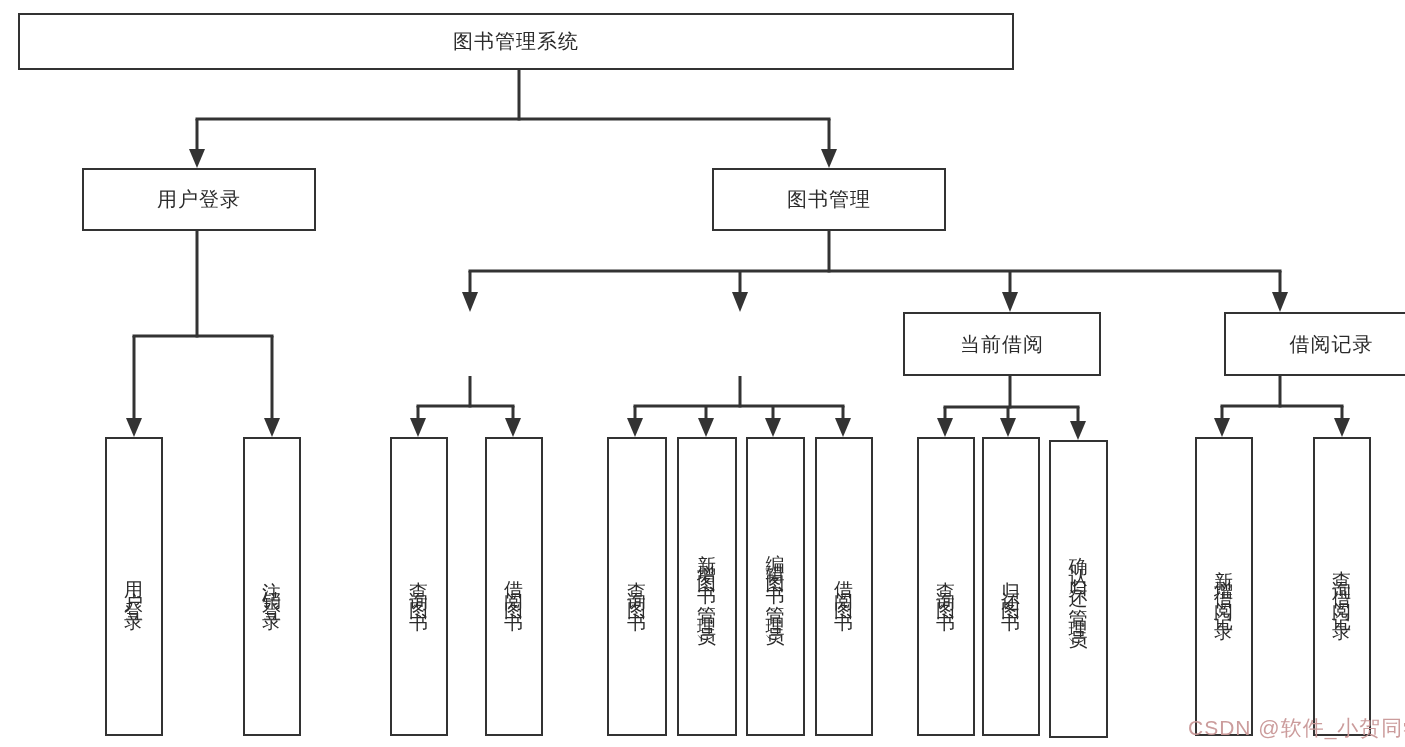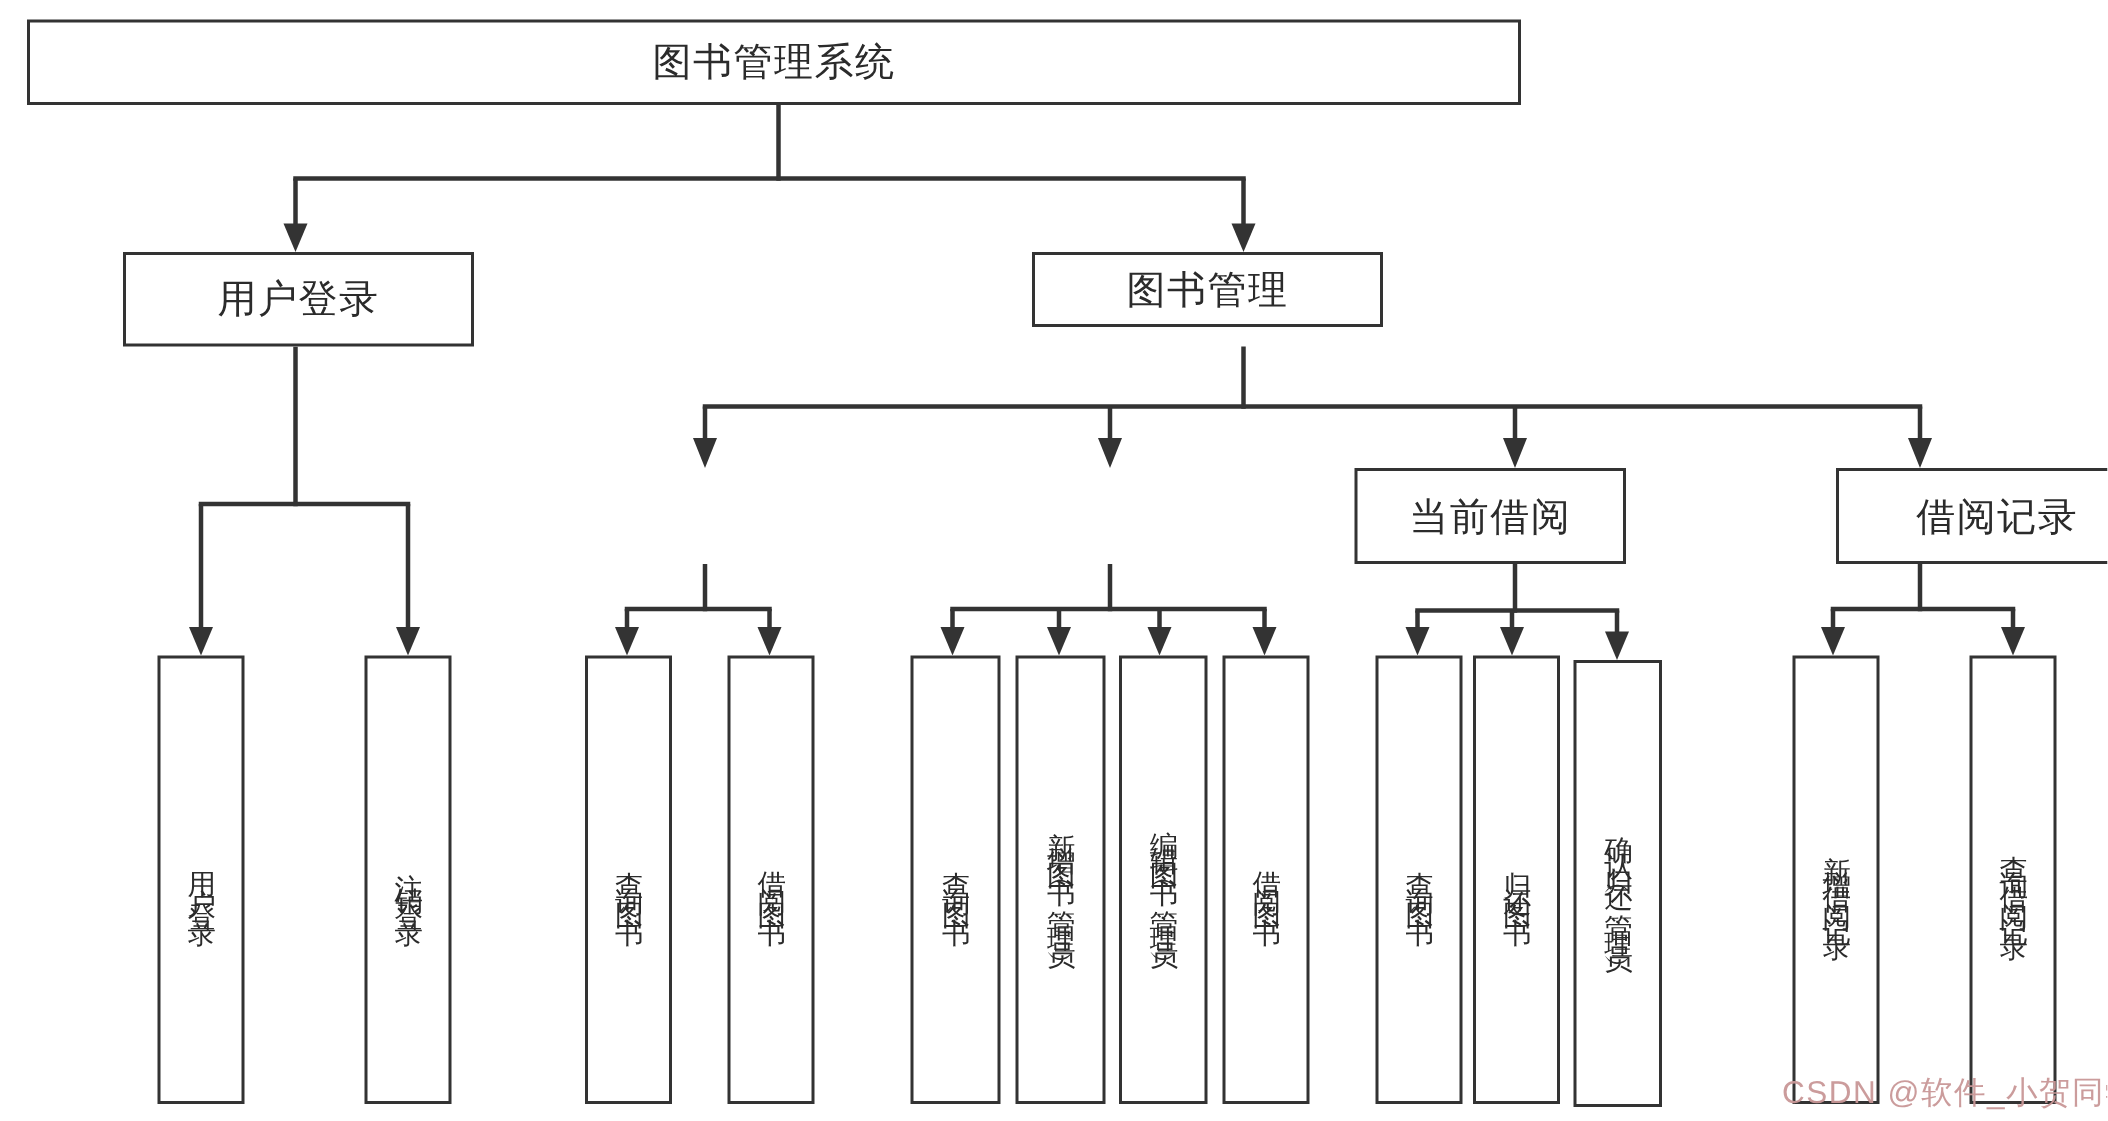--- a/index.html
+++ b/index.html
@@ -8,21 +8,21 @@
     width:1405px;height:747px;
     background:#ffffff;
     font-family:"Liberation Sans","DejaVu Sans",sans-serif;
     overflow:hidden;
   }
   #connectors{position:absolute;left:0;top:0;width:1405px;height:747px;}
   .box{
     position:absolute;box-sizing:border-box;
     border:2px solid #333333;background:#ffffff;
     display:flex;align-items:center;justify-content:center;
-    font-size:26px;color:#2b2b2b;letter-spacing:1px;
+    font-size:20px;color:#2b2b2b;letter-spacing:1px;
     z-index:2;
   }
   .vbox{
     writing-mode:vertical-rl;
     font-size:19px;letter-spacing:0.55em;
     line-height:1;
   }
   #watermark{
     position:absolute;left:1188px;top:714px;z-index:3;
     font-size:21px;color:#c99797;opacity:0.95;
@@ -108,23 +108,23 @@
         <polygon points="1214,418 1230,418 1222,437" stroke="none"></polygon>
         <line x1="1342" y1="406" x2="1342" y2="419"></line>
         <polygon points="1334,418 1350,418 1342,437" stroke="none"></polygon>
       </g>
     </g>
   </svg>
 
   <div class="box" style="left:18px;top:13px;width:996px;height:57px">图书管理系统</div>
 
   <div class="box" style="left:82px;top:168px;width:234px;height:63px">用户登录</div>
-  <div class="box" style="left:688px;top:168px;width:234px;height:50px">图书管理</div>
+  <div class="box" style="left:712px;top:168px;width:234px;height:63px">图书管理</div>
 
-  <div class="box" style="left:903px;top:312px;width:181px;height:64px">当前借阅</div>
+  <div class="box" style="left:903px;top:312px;width:198px;height:64px">当前借阅</div>
   <div class="box" style="left:1224px;top:312px;width:215px;height:64px">借阅记录</div>
 
   <div class="box vbox" style="left:105px;top:437px;width:58px;height:299px">用户登录</div>
   <div class="box vbox" style="left:243px;top:437px;width:58px;height:299px">注销登录</div>
 
   <div class="box vbox" style="left:390px;top:437px;width:58px;height:299px">查询图书</div>
   <div class="box vbox" style="left:485px;top:437px;width:58px;height:299px">借阅图书</div>
 
   <div class="box vbox" style="left:607px;top:437px;width:60px;height:299px">查询图书</div>
   <div class="box vbox" style="left:677px;top:437px;width:60px;height:299px">新增图书（管理员）</div>

